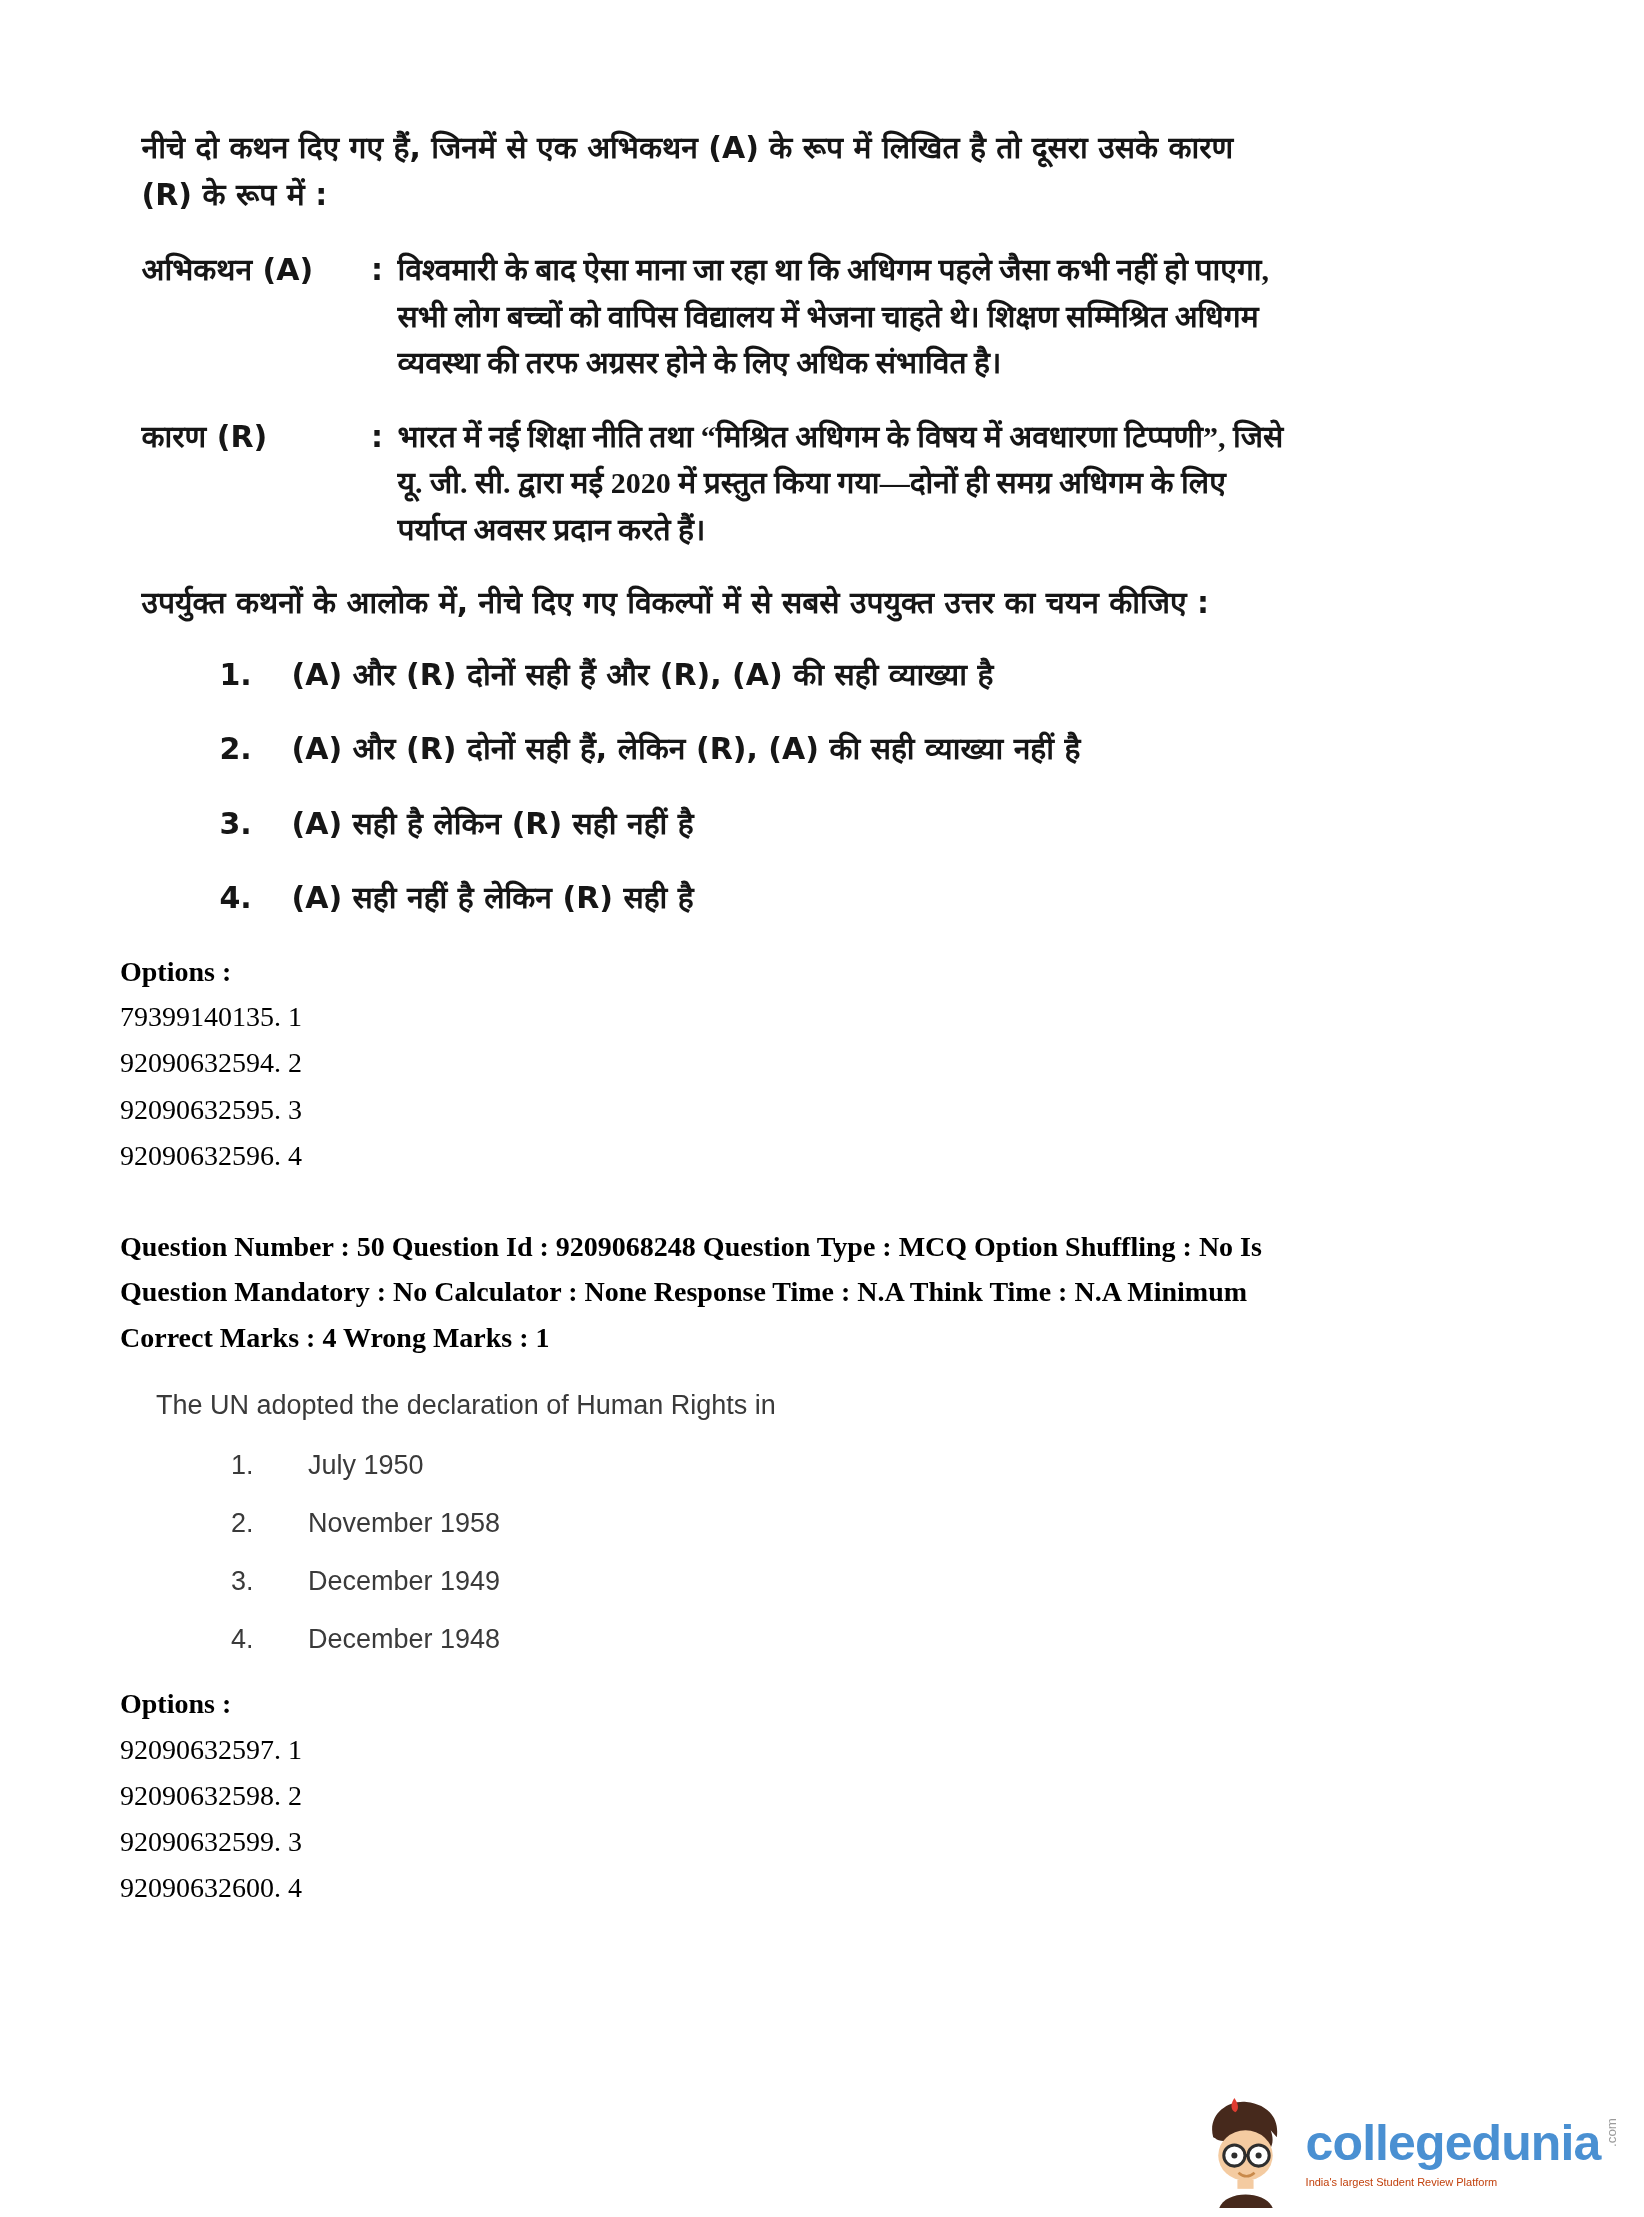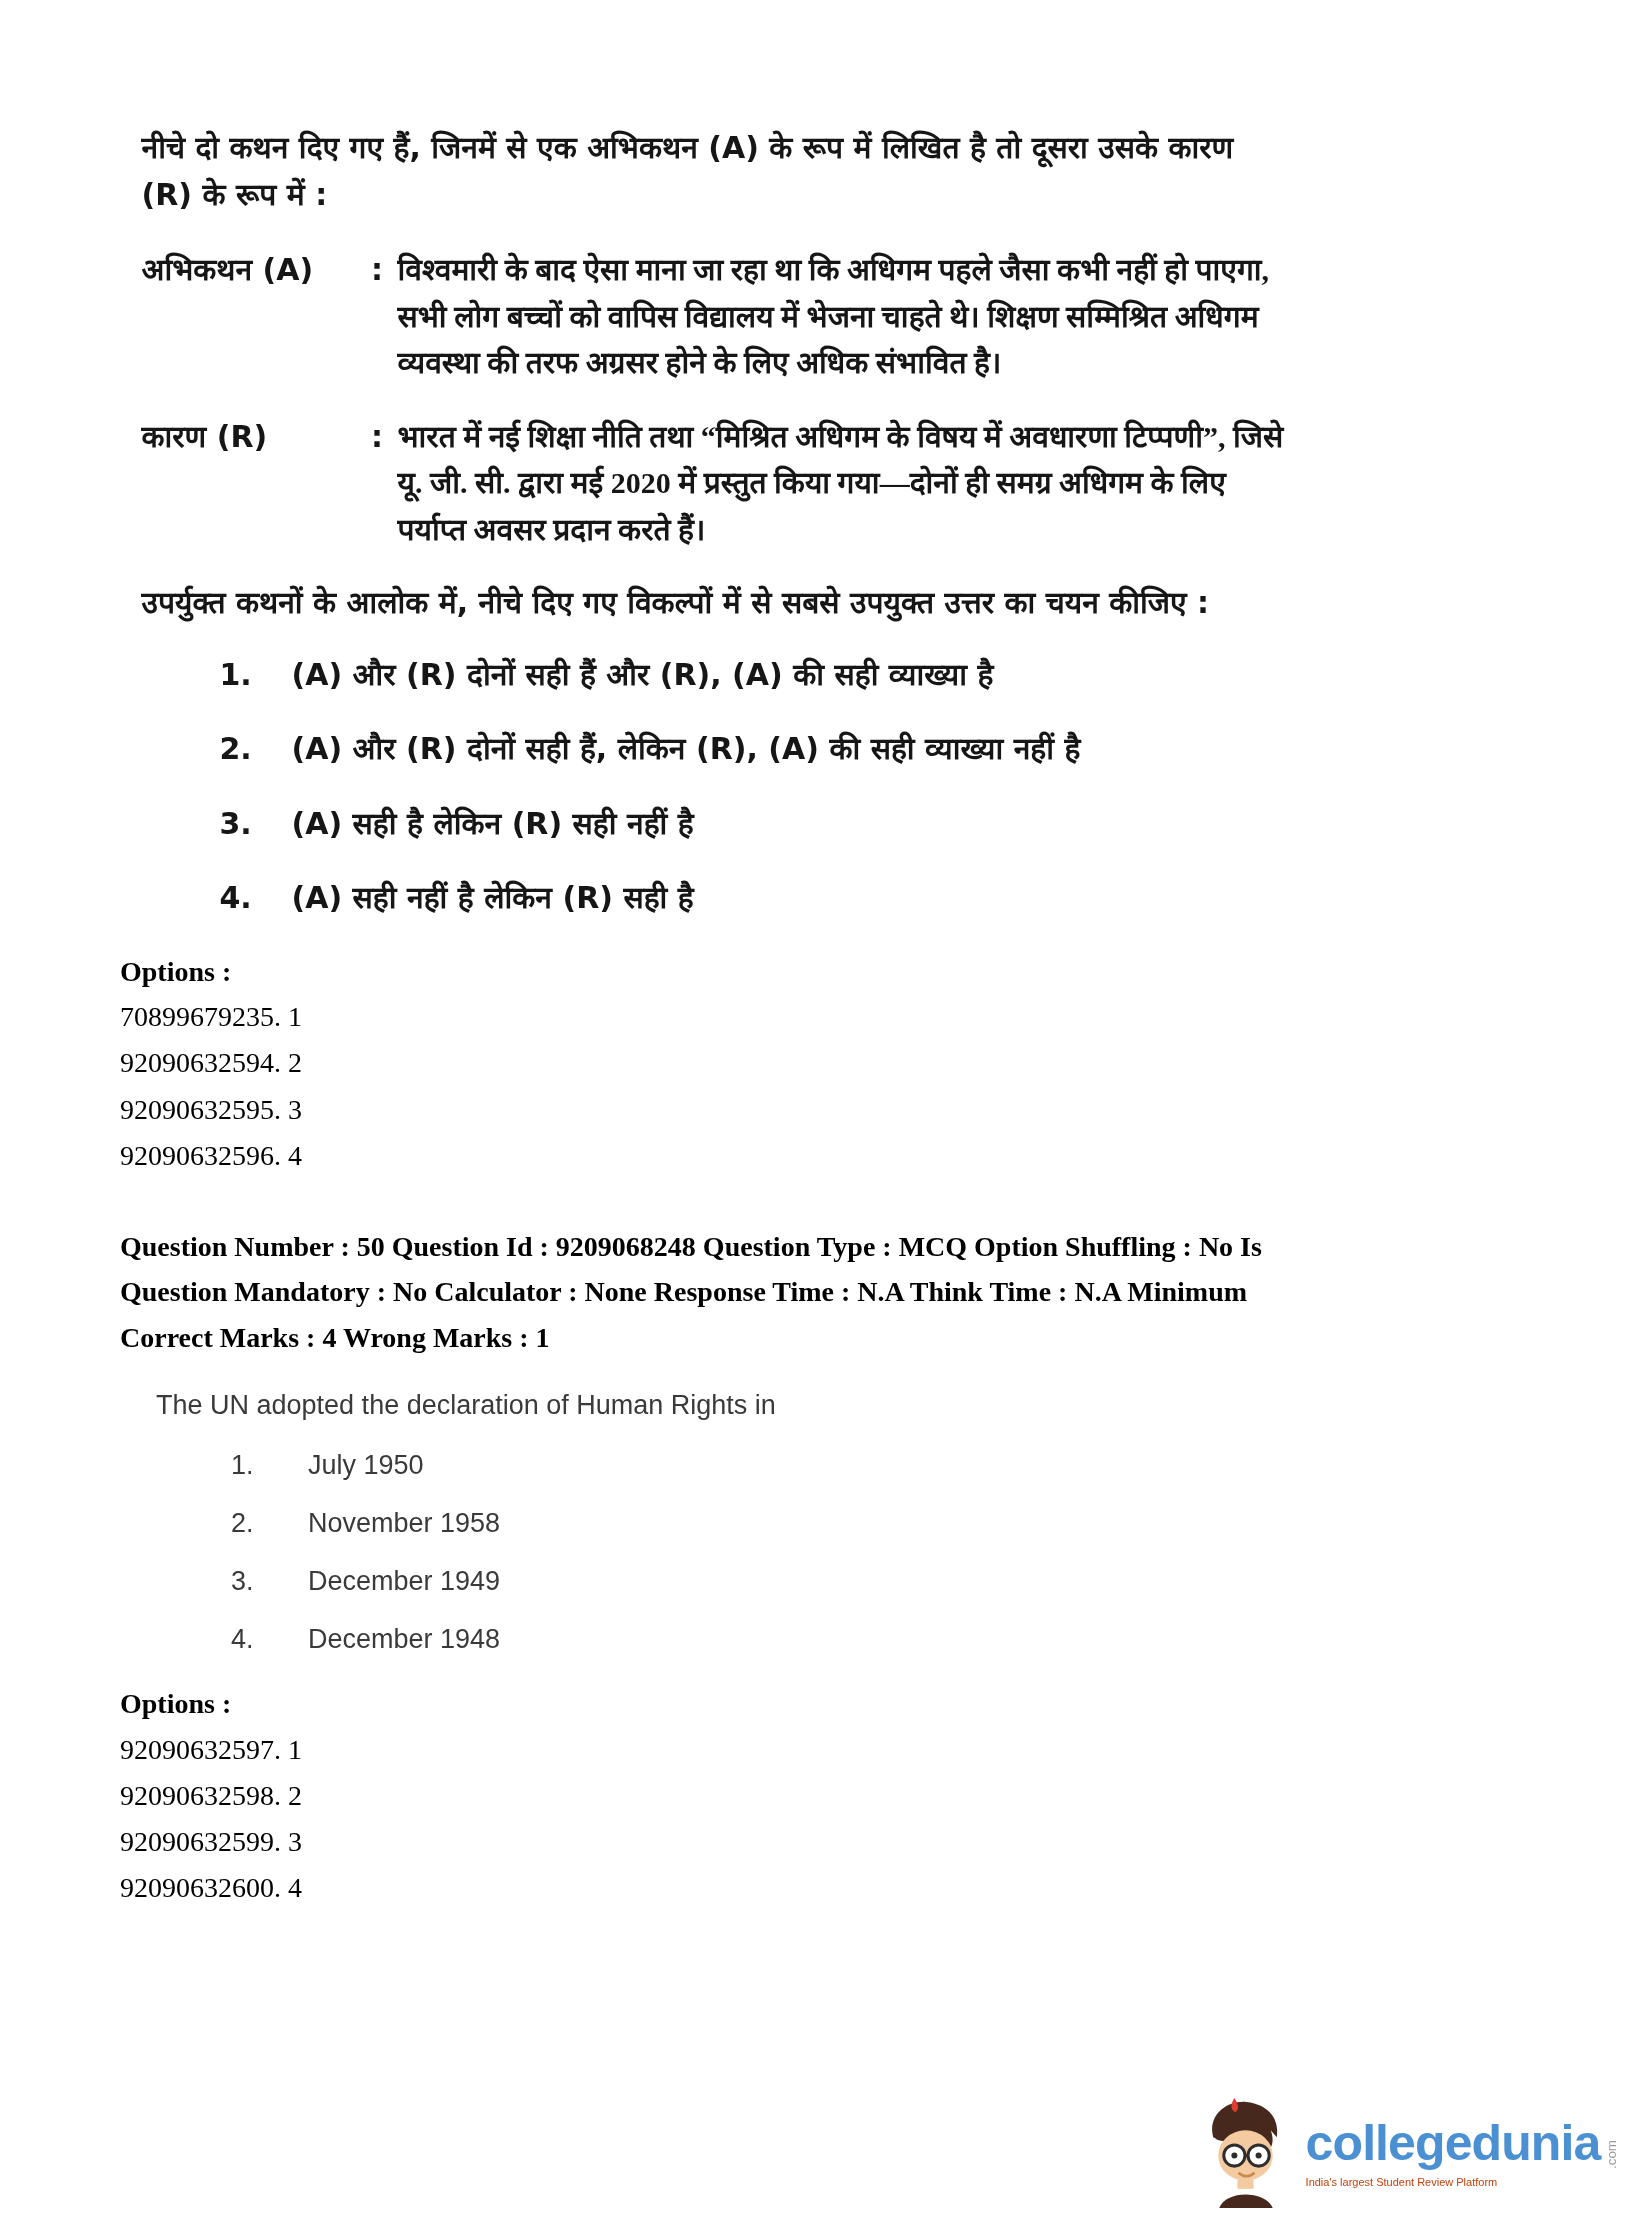--- a/index.html
+++ b/index.html
@@ -59,21 +59,21 @@
   .footer-logo {
     position:absolute;
     right:25px;
     bottom:9px;
     display:flex;
     align-items:center;
     gap:12.5px;
   }
   .mascot { width:93px; height:111px; flex:none; }
   .brand-col { display:flex; flex-direction:column; }
-  .brand-row { display:flex; align-items:flex-end; }
+  .brand-row { display:flex; align-items:flex-start; }
   .brand-word {
     font-family:"Liberation Sans", sans-serif;
     font-weight:bold;
     font-size:50px;
     letter-spacing:-0.9px;
     color:#4a90d2;
     line-height:1.05;
   }
   .brand-tld {
     font-family:"Liberation Sans", sans-serif;
@@ -129,21 +129,21 @@
         </div>
         <div class="choice-row">
           <div class="hindi choice-num">4.</div>
           <div class="hindi choice-text">(A) सही नहीं है लेकिन (R) सही है</div>
         </div>
       </div>
     </section>
 
     <section class="serif options-block">
       <div class="options-label">Options :</div>
-      <div class="option-id">70899679235. 1</div>
+      <div class="option-id">79399140135. 1</div>
       <div class="option-id">92090632594. 2</div>
       <div class="option-id">92090632595. 3</div>
       <div class="option-id">92090632596. 4</div>
     </section>
 
     <section class="serif meta-block">
       <div>Question Number : 50 Question Id : 9209068248 Question Type : MCQ Option Shuffling : No Is</div>
       <div>Question Mandatory : No Calculator : None Response Time : N.A Think Time : N.A Minimum</div>
       <div>Correct Marks : 4 Wrong Marks : 1</div>
     </section>

